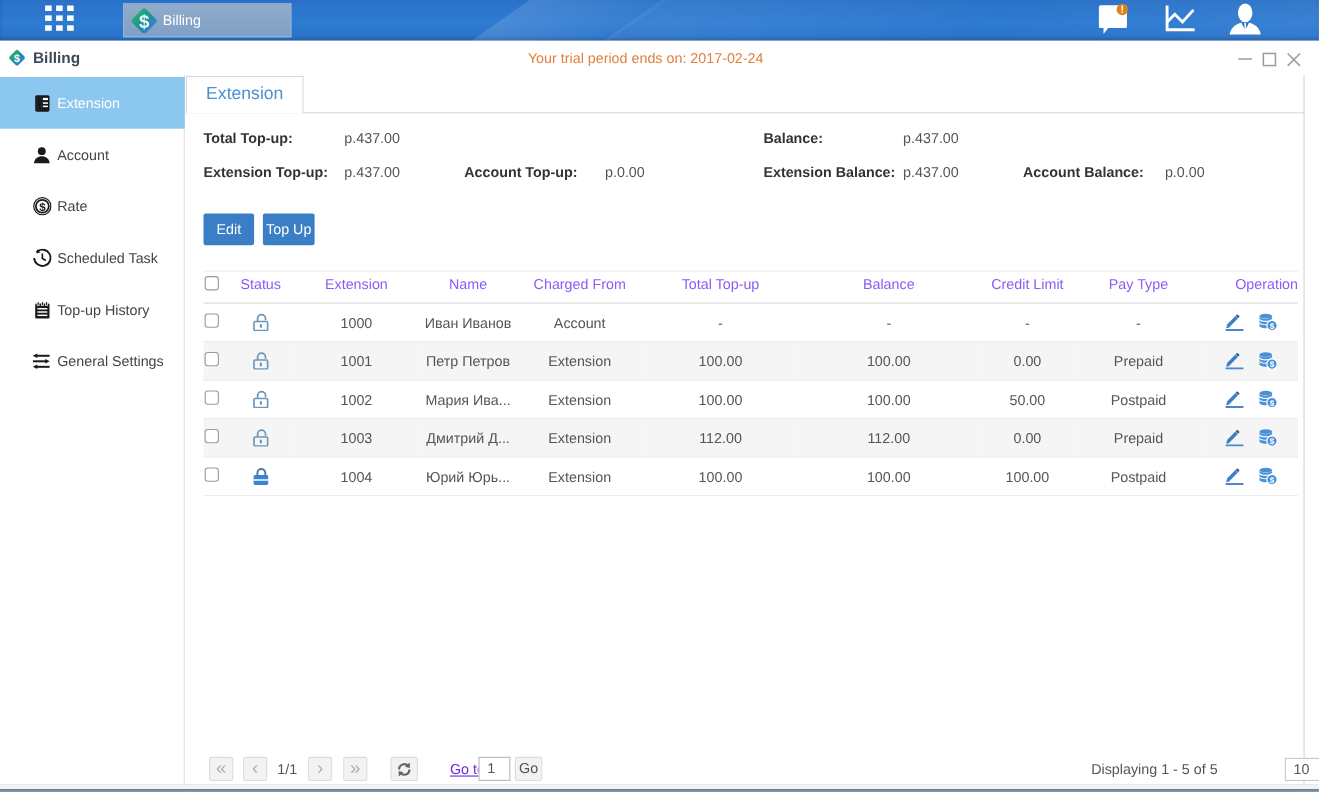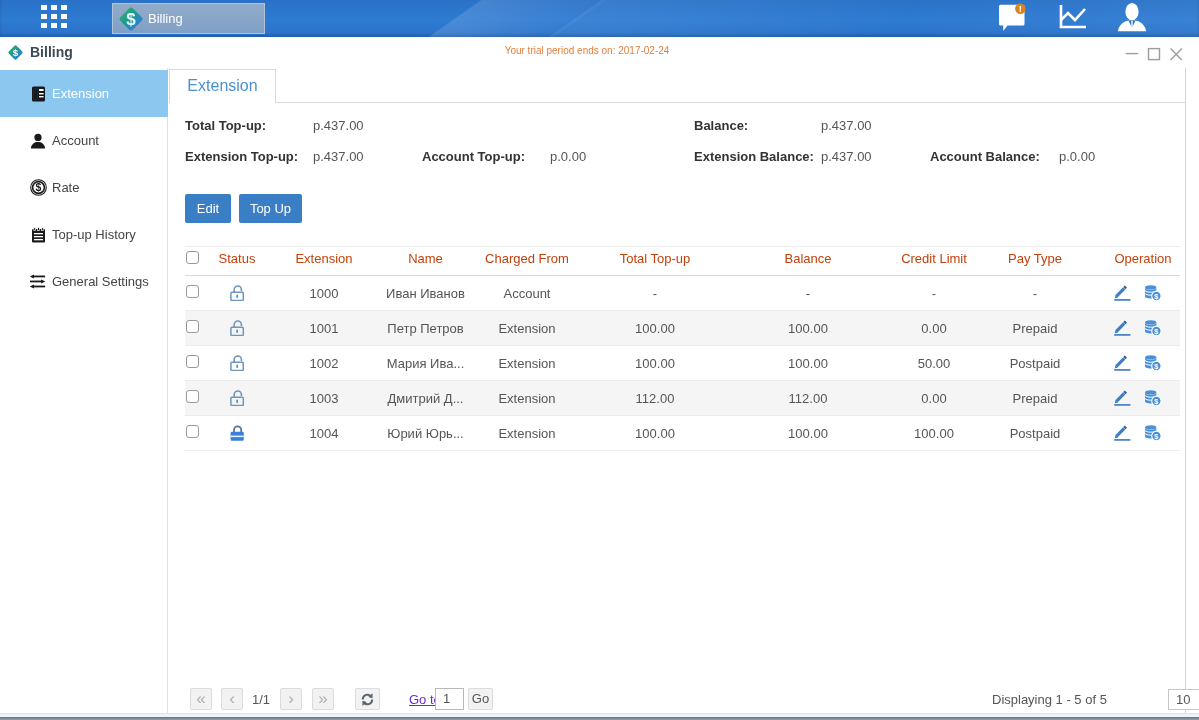--- a/index.html
+++ b/index.html
@@ -26,21 +26,21 @@
   background-repeat:no-repeat; }
 .task-tab { position:absolute; left:112px; top:3px; width:153px; height:31px;
   background:linear-gradient(180deg,#92abc9,#7fa0c6);
   border:1px solid #afc3d9;
   display:flex; align-items:center; }
 .task-tab .lbl { color:#fff; font-size:13px; margin-left:4px; }
 
 
 .titlebar { position:absolute; left:0; top:37px; width:1199px; height:31px; background:#fff; }
 .titlebar .title { position:absolute; left:30px; top:7px; font-size:14px; font-weight:bold; color:#3c4b58; }
-.trial { position:absolute; left:0; width:1174px; top:8px; text-align:center; font-size:10px; color:#e0813e; }
+.trial { position:absolute; left:0; width:1174px; top:8px; text-align:center; font-size:13px; color:#e0813e; }
 .winctl { position:absolute; left:1113px; top:8px; }
 
 
 .app { position:absolute; left:0; top:68px; width:1186px; height:647px; background:#fff; border-right:1px solid #d5d5d5;padding-left:10px; }
 .sidebar { position:absolute; left:0; top:0; width:168px; height:647px; background:#fff; border-right:1px solid #e0e0e0; }
 .side-item { position:relative; height:47px; display:flex; align-items:center; font-size:13px; color:#444; }
 .side-item .ic { position:absolute; left:29px; width:18px; height:18px; display:flex; align-items:center; justify-content:center; }
 .side-item .tx { position:absolute; left:52px; }
 .side-item.sel { background:#8cc7f0; color:#fff; width:168px; }
 .content { position:absolute; left:169px; top:0; width:1017px; height:647px; }
@@ -54,22 +54,22 @@
 .stats { position:absolute; left:16px; top:50px; width:990px; font-size:13px; color:#555; }
 .srow { position:relative; height:31px; }
 .lab { font-weight:bold; color:#333; position:absolute; }
 .val { position:absolute; }
 
 
 .btn { position:absolute; height:29px; background:#3a7fc6; color:#fff; font-size:13px; border:none; border-radius:2px; font-family:"Liberation Sans",sans-serif; }
 
 
 table.grid { position:absolute; left:16px; top:178px; width:995px; border-collapse:collapse; font-size:13px; color:#555; table-layout:fixed; }
-table.grid th:last-child { padding-left:12px; }
-table.grid th { font-weight:normal; color:#c2410c; height:29px; padding-bottom:5px; border-top:1px solid #ededed; border-bottom:1px solid #d8d8d8; }
+table.grid th:last-child { padding-left:12px;text-align:right; }
+table.grid th { font-weight:normal; color:#8b5cf6; height:29px; padding-bottom:5px; border-top:1px solid #ededed; border-bottom:1px solid #d8d8d8; }
 table.grid td { height:35px; text-align:center; border-bottom:1px solid #ececec; }
 table.grid td:first-child, table.grid th:first-child { text-align:left; padding-left:1px; }
 table.grid tr.alt td { background:#f5f5f5; }
 .cb { width:13px; height:13px; border:1px solid #9a9a9a; border-radius:3px; background:#fff; display:inline-block; }
 
 
 .paging { position:absolute; left:16px; top:620px; width:1000px; height:24px; font-size:13px; color:#555; }
 .pbtn { position:absolute; width:22px; height:22px; background:#f2f2f2; border:1px solid #dcdcdc; border-radius:2px; text-align:center; color:#aeaeae; font-size:17px; line-height:19px; }
 .pinput { position:absolute; width:29px; height:22px; border:1px solid #b9b9b9; font-size:13px; text-align:left; padding-left:7px; line-height:20px; background:#fff; }
 .combo { position:absolute; width:49px; height:21px; border:1px solid #c7c7c7; background:#fff; line-height:19px; padding-left:7px; }
@@ -163,20 +163,30 @@
       <svg width="17" height="17" viewBox="0 0 17 17">
             <circle cx="8.5" cy="8.5" r="7.8" fill="none" stroke="#1a1a1a" stroke-width="1.1"></circle>
             <circle cx="8.5" cy="8.5" r="5.9" fill="none" stroke="#1a1a1a" stroke-width="1.6"></circle>
             <text x="8.5" y="12.4" text-anchor="middle" font-size="10.5" font-weight="bold" fill="#1a1a1a" font-family="Liberation Sans">$</text>
           </svg>
       </span>
         <span class="tx">Rate</span>
       </div>
     <div class="side-item">
         <span class="ic">
+      <svg width="17" height="17" viewBox="0 0 17 17">
+            <path d="M3.2 3.2 A7.4 7.4 0 1 1 1.1 8.5" fill="none" stroke="#1a1a1a" stroke-width="1.7"></path>
+            <path d="M3.7 0.6 L3.2 4.4 L6.8 3.4 Z" fill="#1a1a1a"></path>
+            <path d="M8.5 4.5 V9 L11.7 10.8" fill="none" stroke="#1a1a1a" stroke-width="1.5"></path>
+          </svg>
+      </span>
+        <span class="tx">Scheduled Task</span>
+      </div>
+    <div class="side-item">
+        <span class="ic">
       <svg width="15" height="16" viewBox="0 0 15 16">
             <rect x="1" y="2" width="13" height="13.5" rx="1.2" fill="#1a1a1a"></rect>
             <rect x="2.8" y="0.4" width="1.8" height="3.2" fill="#1a1a1a" stroke="#fff" stroke-width="0.7"></rect>
             <rect x="6.6" y="0.4" width="1.8" height="3.2" fill="#1a1a1a" stroke="#fff" stroke-width="0.7"></rect>
             <rect x="10.4" y="0.4" width="1.8" height="3.2" fill="#1a1a1a" stroke="#fff" stroke-width="0.7"></rect>
             <rect x="3" y="6" width="9" height="1.3" fill="#fff"></rect>
             <rect x="3" y="9" width="9" height="1.3" fill="#fff"></rect>
             <rect x="3" y="12" width="9" height="1.3" fill="#fff"></rect>
           </svg>
       </span>
@@ -212,21 +222,21 @@
           <span class="val" style="left:128px;">p.437.00</span>
         <span class="lab" style="left:237px;">Account Top-up:</span>
           <span class="val" style="left:365px;">p.0.00</span>
         <span class="lab" style="left:509px;">Extension Balance:</span>
           <span class="val" style="left:636px;">p.437.00</span>
         <span class="lab" style="left:745px;">Account Balance:</span>
           <span class="val" style="left:874px;">p.0.00</span>
       </div>
     </div>
     <button class="btn" style="left:16px;top:126px;width:46px;">Edit</button>
-    <button class="btn" style="left:70px;top:126px;width:63px;">Top Up</button>
+    <button class="btn" style="left:70px;top:126px;width:47px;">Top Up</button>
 
     <table class="grid">
       <colgroup>
         <col style="width:24px">
           <col style="width:56px">
           <col style="width:118px">
           <col style="width:85px">
         <col style="width:118px">
           <col style="width:138px">
           <col style="width:168px">

